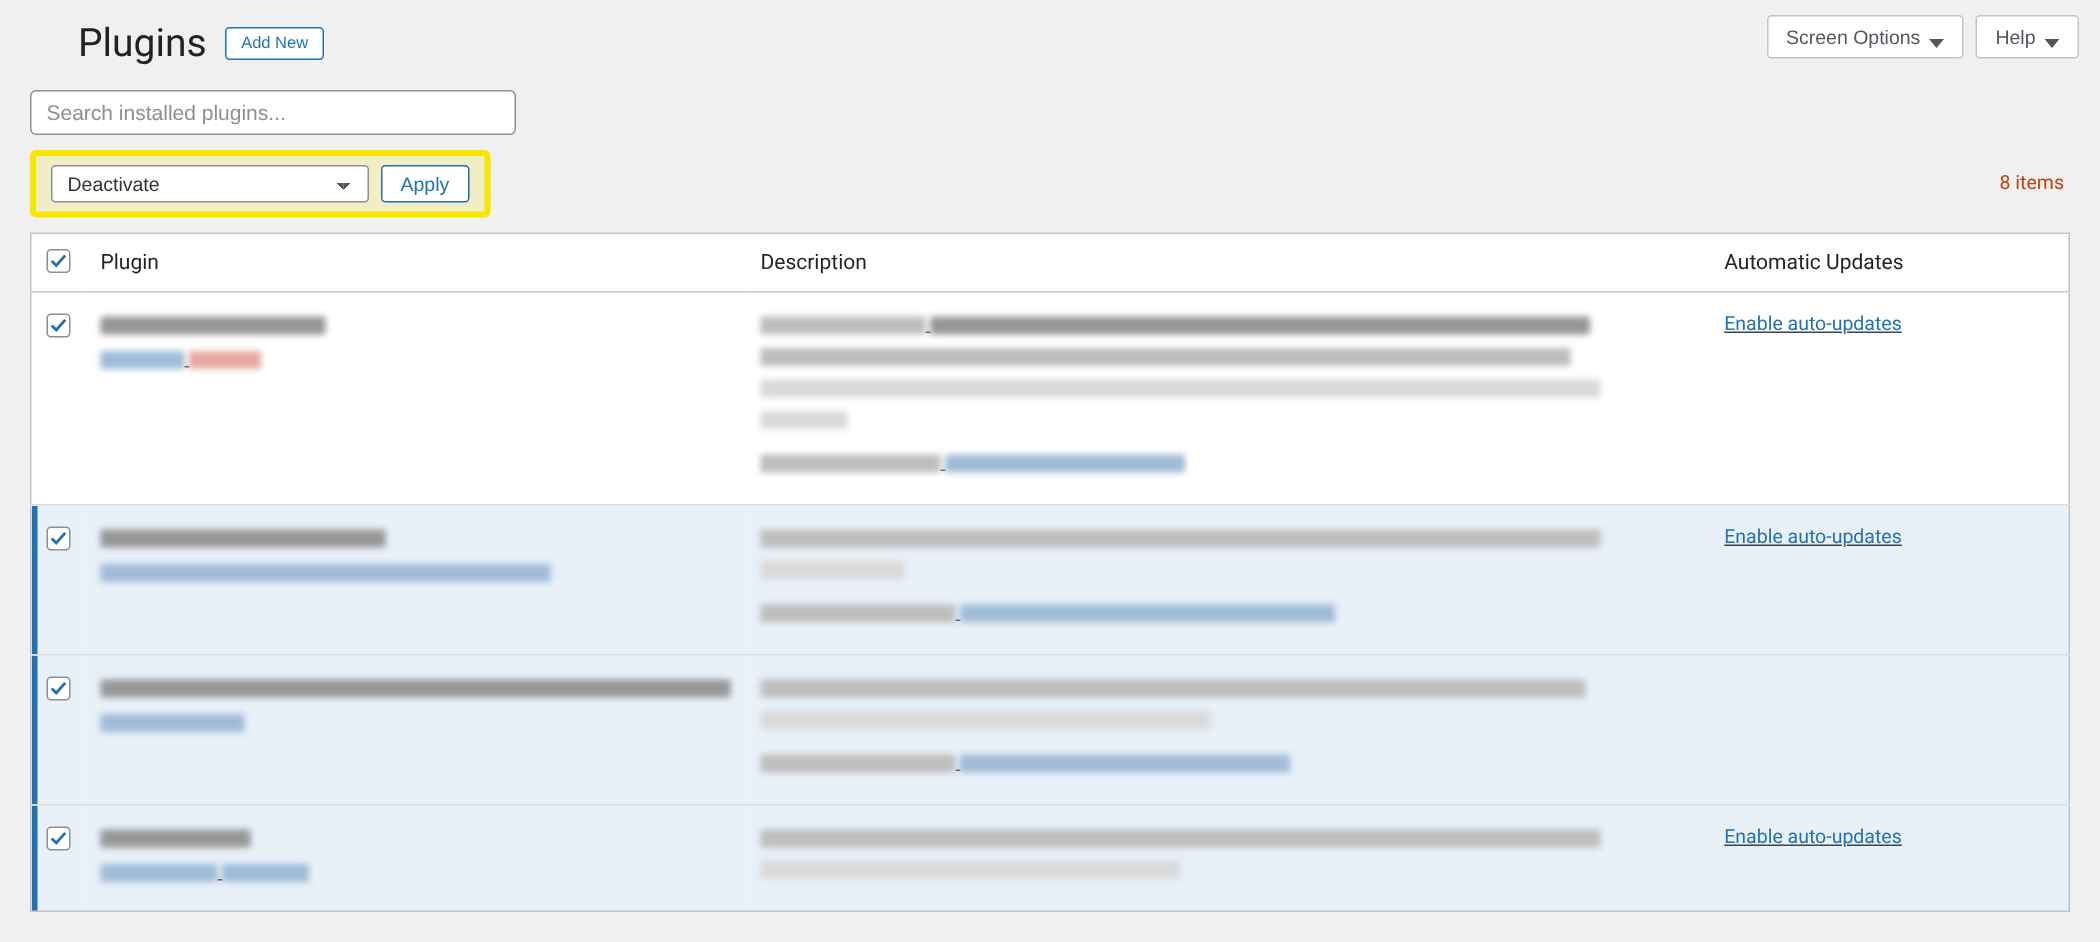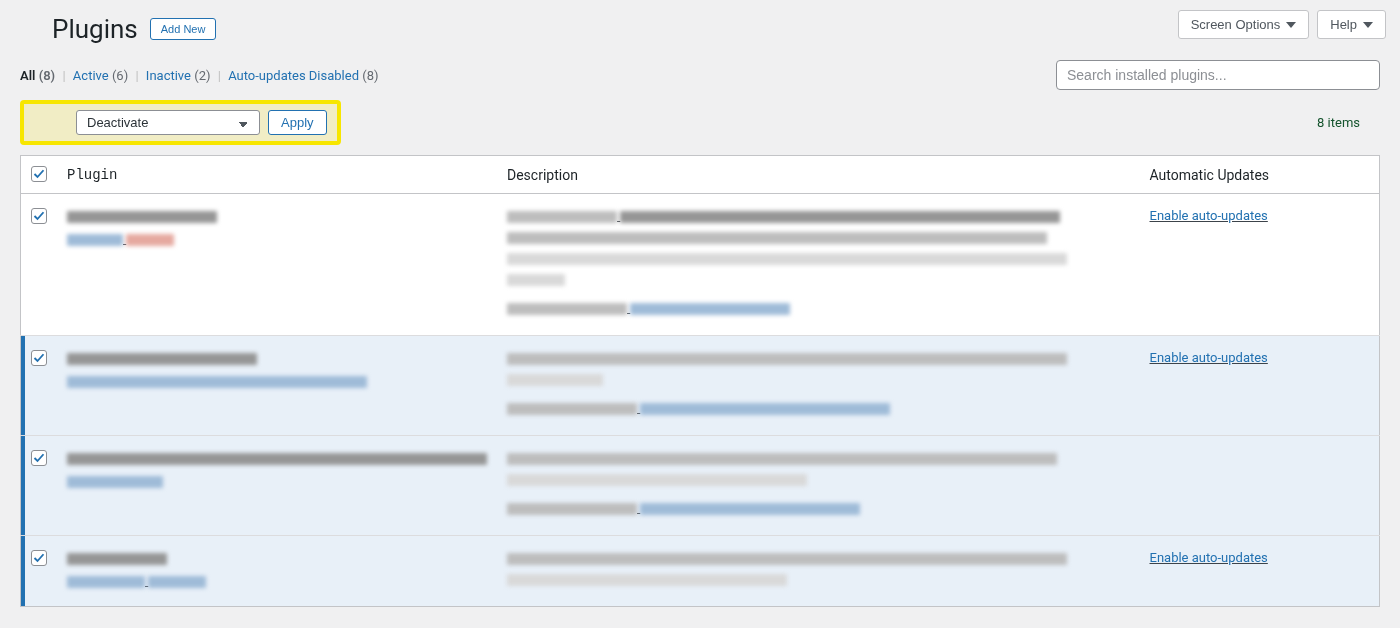--- a/index.html
+++ b/index.html
@@ -14,21 +14,21 @@
     .top-buttons { position: absolute; right: 14px; top: 10px; display: flex; gap: 8px; }
     .screen-btn {
       background: #fff;
       border: 1px solid #c3c4c7;
       border-radius: 3px;
       padding: 6px 12px;
       font-size: 13px;
       color: #50575e;
       cursor: pointer;
       display: inline-flex;
-      align-items: center;
+      align-items: flex-end;
       gap: 6px;
     }
     .caret-down {
       width: 0; height: 0;
       border-left: 5px solid transparent;
       border-right: 5px solid transparent;
       border-top: 6px solid #50575e;
     }
     .header-row { display: flex; align-items: center; gap: 12px; margin-bottom: 16px; }
     h1 { font-size: 26px; font-weight: 400; color: #1d2327; margin-left: 32px; }
@@ -65,55 +65,54 @@
       background: rgba(247,230,0,0.18);
     }
     .bulk-select {
       appearance: none;
       background: #fff;
       border: 1px solid #8c8f94;
       border-radius: 3px;
       padding: 4px 28px 4px 10px;
       font-size: 13px;
       color: #2c3338;
-      width: 184px;
+      width: 212px;
       cursor: pointer;
       background-image: linear-gradient(45deg, transparent 50%, #50575e 50%), linear-gradient(135deg, #50575e 50%, transparent 50%);
       background-position: calc(100% - 16px) 11px, calc(100% - 11px) 11px;
       background-size: 5px 5px, 5px 5px;
       background-repeat: no-repeat;
-      margin-left: 42px;
     }
     .apply-btn {
       border: 1px solid #2271b1;
       color: #2271b1;
       background: #fff;
       border-radius: 3px;
       padding: 4px 12px;
       font-size: 13px;
       cursor: pointer;
     }
-    .items-count { color: #14532d; font-size: 13px; margin-right: 20px; }
+    .items-count { color: #c2410c; font-size: 13px; margin-right: 4px; }
     table.plugins {
       width: 100%;
       border-collapse: collapse;
       background: #fff;
       border: 1px solid #c3c4c7;
       margin-top: 10px;
     }
     table.plugins thead th {
       text-align: left;
       font-weight: 400;
       font-size: 14px;
       color: #1d2327;
       padding: 10px 10px;
       border-bottom: 1px solid #c3c4c7;
     }
     table.plugins th.col-cb { width: 36px; text-align: center; }
-    table.plugins th.col-plugin { width: 430px; font-family: Liberation Mono, monospace; }
+    table.plugins th.col-plugin { width: 430px; }
     table.plugins th.col-auto { width: 240px; }
     table.plugins tbody tr { border-top: 1px solid #dcdcde; }
     table.plugins tbody td { padding: 14px 10px; vertical-align: top; font-size: 13px; text-decoration: underline; }
     tr.active { background: #e8f0f8; box-shadow: inset 4px 0 0 #2271b1; }
     .cb-cell { text-align: center; }
     .cb {
       width: 16px; height: 16px;
       border: 1px solid #8c8f94;
       border-radius: 3px;
       display: inline-flex;
@@ -148,29 +147,20 @@
   </button>
 </div>
 
 <div class="wrap">
   <div class="header-row">
     <h1>Plugins</h1>
     <button class="add-new-btn">Add New</button>
   </div>
 
   <div class="filter-search-row">
-    <div class="subsubsub">
-      <span class="current"><span>All</span> <span class="count">(8)</span></span>
-      <span class="sep">|</span>
-      <a><span>Active</span> <span class="count">(6)</span></a>
-      <span class="sep">|</span>
-      <a><span>Inactive</span> <span class="count">(2)</span></a>
-      <span class="sep">|</span>
-      <a><span>Auto-updates Disabled</span> <span class="count">(8)</span></a>
-    </div>
     <div class="search-box">
       <input type="search" placeholder="Search installed plugins..." style="">
     </div>
   </div>
 
   <div class="tablenav">
     <span class="bulk-hl">
       <select class="bulk-select">
         <option>Deactivate</option>
       </select>

